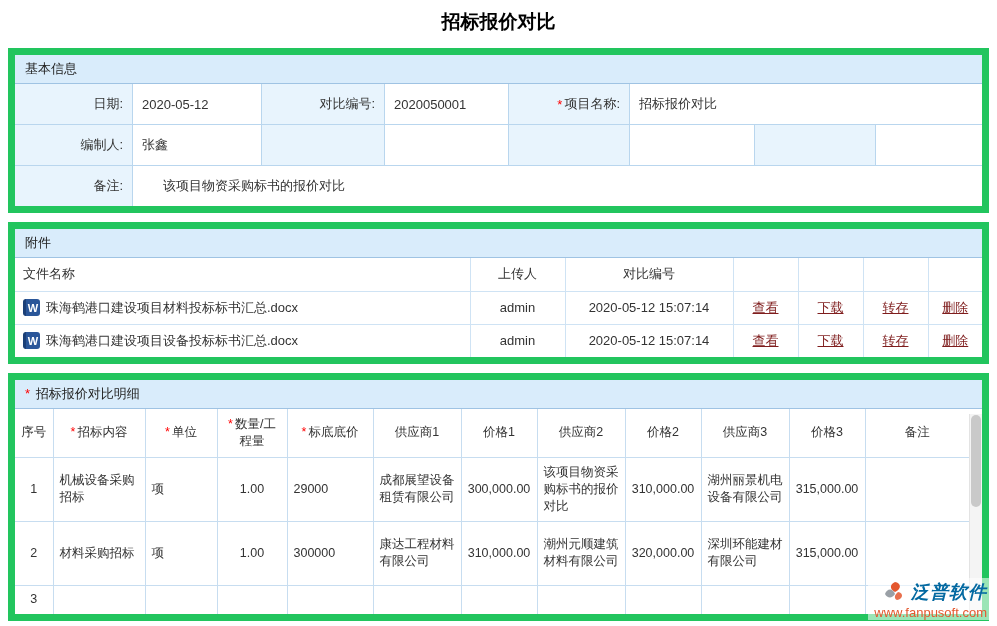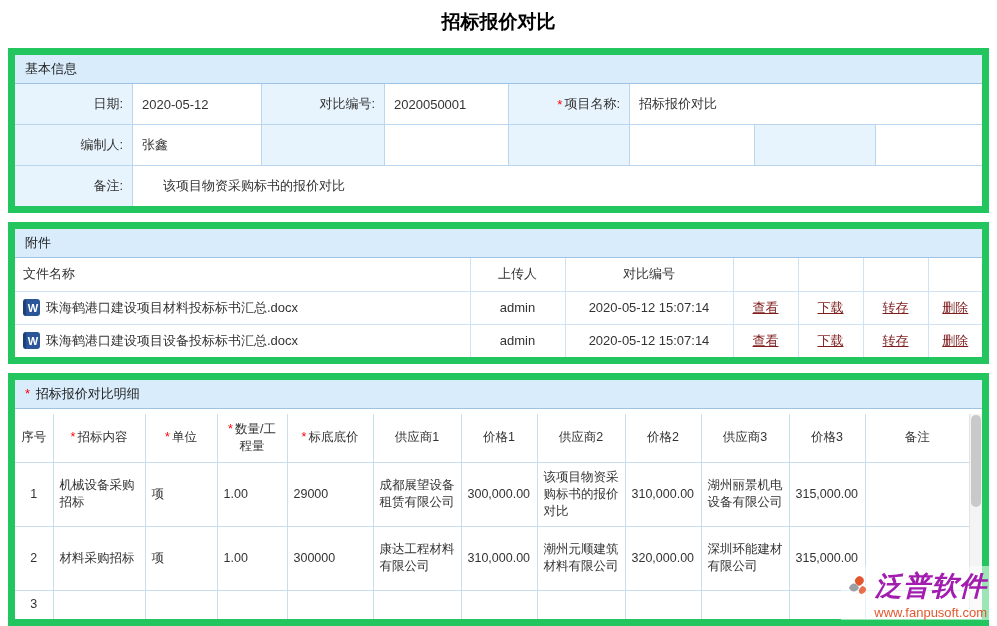--- a/index.html
+++ b/index.html
@@ -25,35 +25,35 @@
   .att-table { width:100%; border-collapse:collapse; table-layout:fixed; border-style:hidden; }
   .att-table th, .att-table td { border:1px solid #cfe3f4; font-size:13px; font-weight:normal; padding:7px 8px; height:33px; }
   .att-table th { background:#fff; }
   .th-file { text-align:left; }
   .th-center, .td-center { text-align:center; }
   .file-cell { display:flex; align-items:center; gap:6px; }
   .word-icon { display:inline-flex; align-items:center; justify-content:center; width:17px; height:17px; background:#2a5699; border-radius:3px; color:#fff; font-size:11px; font-weight:bold; flex:0 0 auto; border-left:3px solid #1b3f77; }
   a.action-link { color:#7f1d1d; text-decoration:underline; font-size:13px; }
 
   
-  .detail-wrap { position:relative; padding-top:5px; background:#fff; }
+  .detail-wrap { position:relative; background:#fff; }
   .detail-table { width:calc(100% - 13px); border-collapse:collapse; table-layout:fixed; border-style:hidden; }
   .detail-table th, .detail-table td { border:1px solid #c7ddf0; font-size:12.5px; font-weight:normal; padding:4px 6px; vertical-align:middle; word-break:break-all; }
   .detail-table th { height:48px; text-align:center; background:#fff; line-height:17px; }
   .detail-table td { height:64px; line-height:17px; }
   .detail-table tr.short-row td { height:29px; }
-  .al { text-align:left; } .ar { text-align:left; } .ac { text-align:center; }
+  .al { text-align:left; } .ar { text-align:center; } .ac { text-align:center; }
 
   .v-scrollbar { position:absolute; top:5px; right:0; bottom:0; width:13px; background:#f4f4f4; border-left:1px solid #e3e3e3; }
   .v-thumb { position:absolute; top:1px; left:1px; right:1px; height:92px; background:#c9c9c9; border-radius:6px; }
 
   
   .watermark { position:absolute; right:8px; bottom:6px; text-align:right; background:rgba(255,255,255,0.55); padding:2px 2px 0 6px; }
   .wm-row { display:flex; align-items:center; justify-content:flex-end; gap:4px; }
-  .wm-brand { font-size:27px; font-weight:bold; font-style:italic; color:#a21caf; letter-spacing:1px; }
+  .wm-brand { font-size:18px; font-weight:bold; font-style:italic; color:#0369a1; letter-spacing:1px; }
   .wm-url { color:#e4572e; font-size:13px; margin-top:1px; }
 </style>
 </head>
 <body>
 
 <div class="page">
 
   <div class="page-title">招标报价对比</div>
 
   <div class="section">

